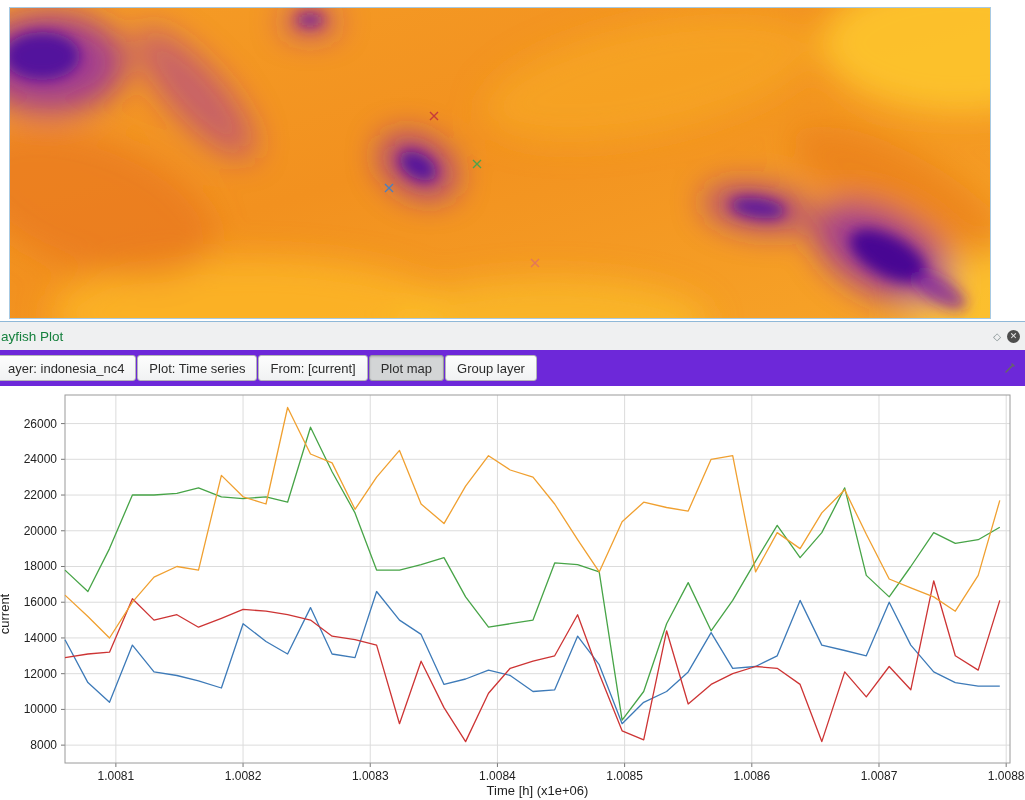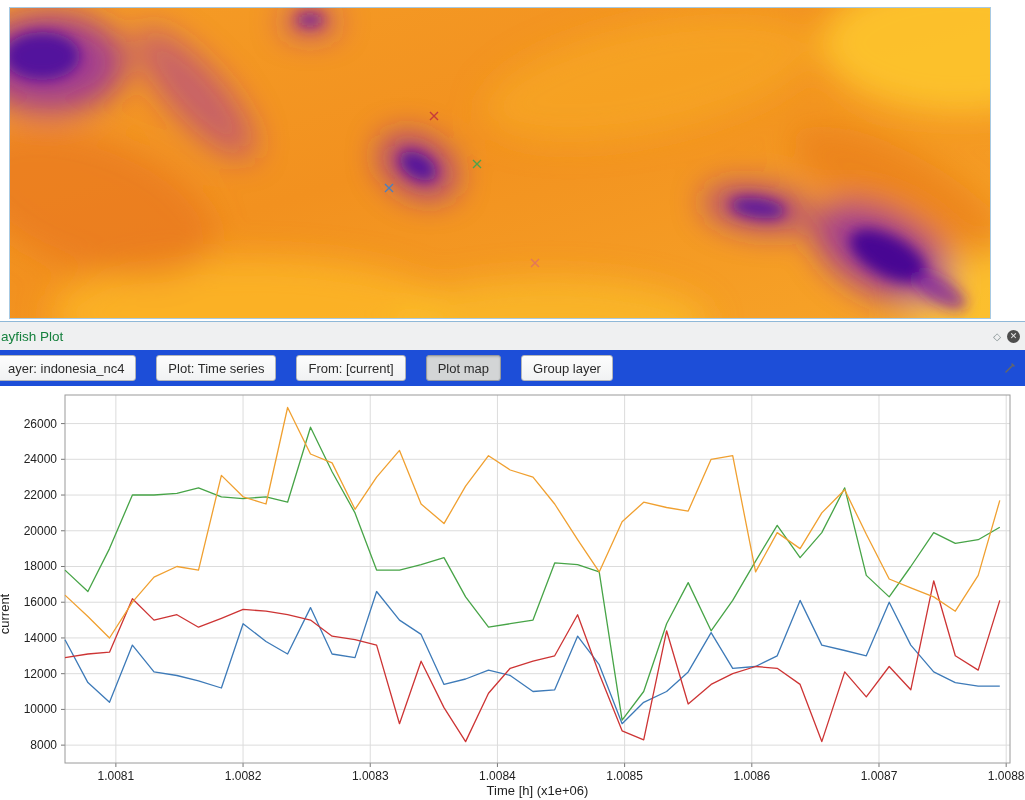--- a/index.html
+++ b/index.html
@@ -10,24 +10,24 @@
     border:1px solid #a7c9e2;}
   .map-canvas svg{display:block;}
   .panel-header{position:absolute;top:322px;left:0;width:1025px;height:28px;
     background:#eff0f1;display:flex;align-items:center;}
   .panel-title{font-size:13.5px;color:#15803d;margin-left:1px;}
   .hdr-icons{margin-left:auto;display:flex;align-items:center;gap:6px;padding-right:5px;}
   .float-icon{color:#7f8c8d;font-size:10px;cursor:pointer;}
   .close-icon{display:inline-flex;align-items:center;justify-content:center;
     width:13px;height:13px;border-radius:50%;background:#4d4d4d;color:#e8e8e8;
     font-size:9px;line-height:1;cursor:pointer;}
-  .toolbar{position:absolute;top:350px;left:0;width:1025px;height:36px;background:#1d4ed8;
+  .toolbar{position:absolute;top:350px;left:0;width:1025px;height:36px;background:#6d28d9;
     display:flex;align-items:center;}
   .tb-btn{font-family:"Liberation Sans",sans-serif;font-size:13px;color:#2b2b2b;
-    height:26px;padding:2px 11px;margin-left:20px;border:1px solid #b4b6b8;border-radius:3px;
+    height:26px;padding:2px 11px;margin-left:1px;border:1px solid #b4b6b8;border-radius:3px;
     background:linear-gradient(#fdfdfd,#f1f2f3);cursor:pointer;white-space:nowrap;}
   .tb-btn.cut{margin-left:-4px;border-top-left-radius:0;border-bottom-left-radius:0;}
   .tb-btn.active{background:#d3d5d6;border-color:#979a9c;box-shadow:inset 0 1px 2px rgba(0,0,0,.15);}
   .tb-tool{margin-left:auto;padding-right:8px;cursor:pointer;display:flex;align-items:center;}
   .chart-wrap{position:absolute;top:386px;left:0;width:1025px;height:414px;background:#ffffff;}
   .tick{font-family:"Liberation Sans",sans-serif;font-size:12px;fill:#222222;}
   .axis-label{font-family:"Liberation Sans",sans-serif;font-size:13px;fill:#222222;}
 </style>
 </head>
 <body>

